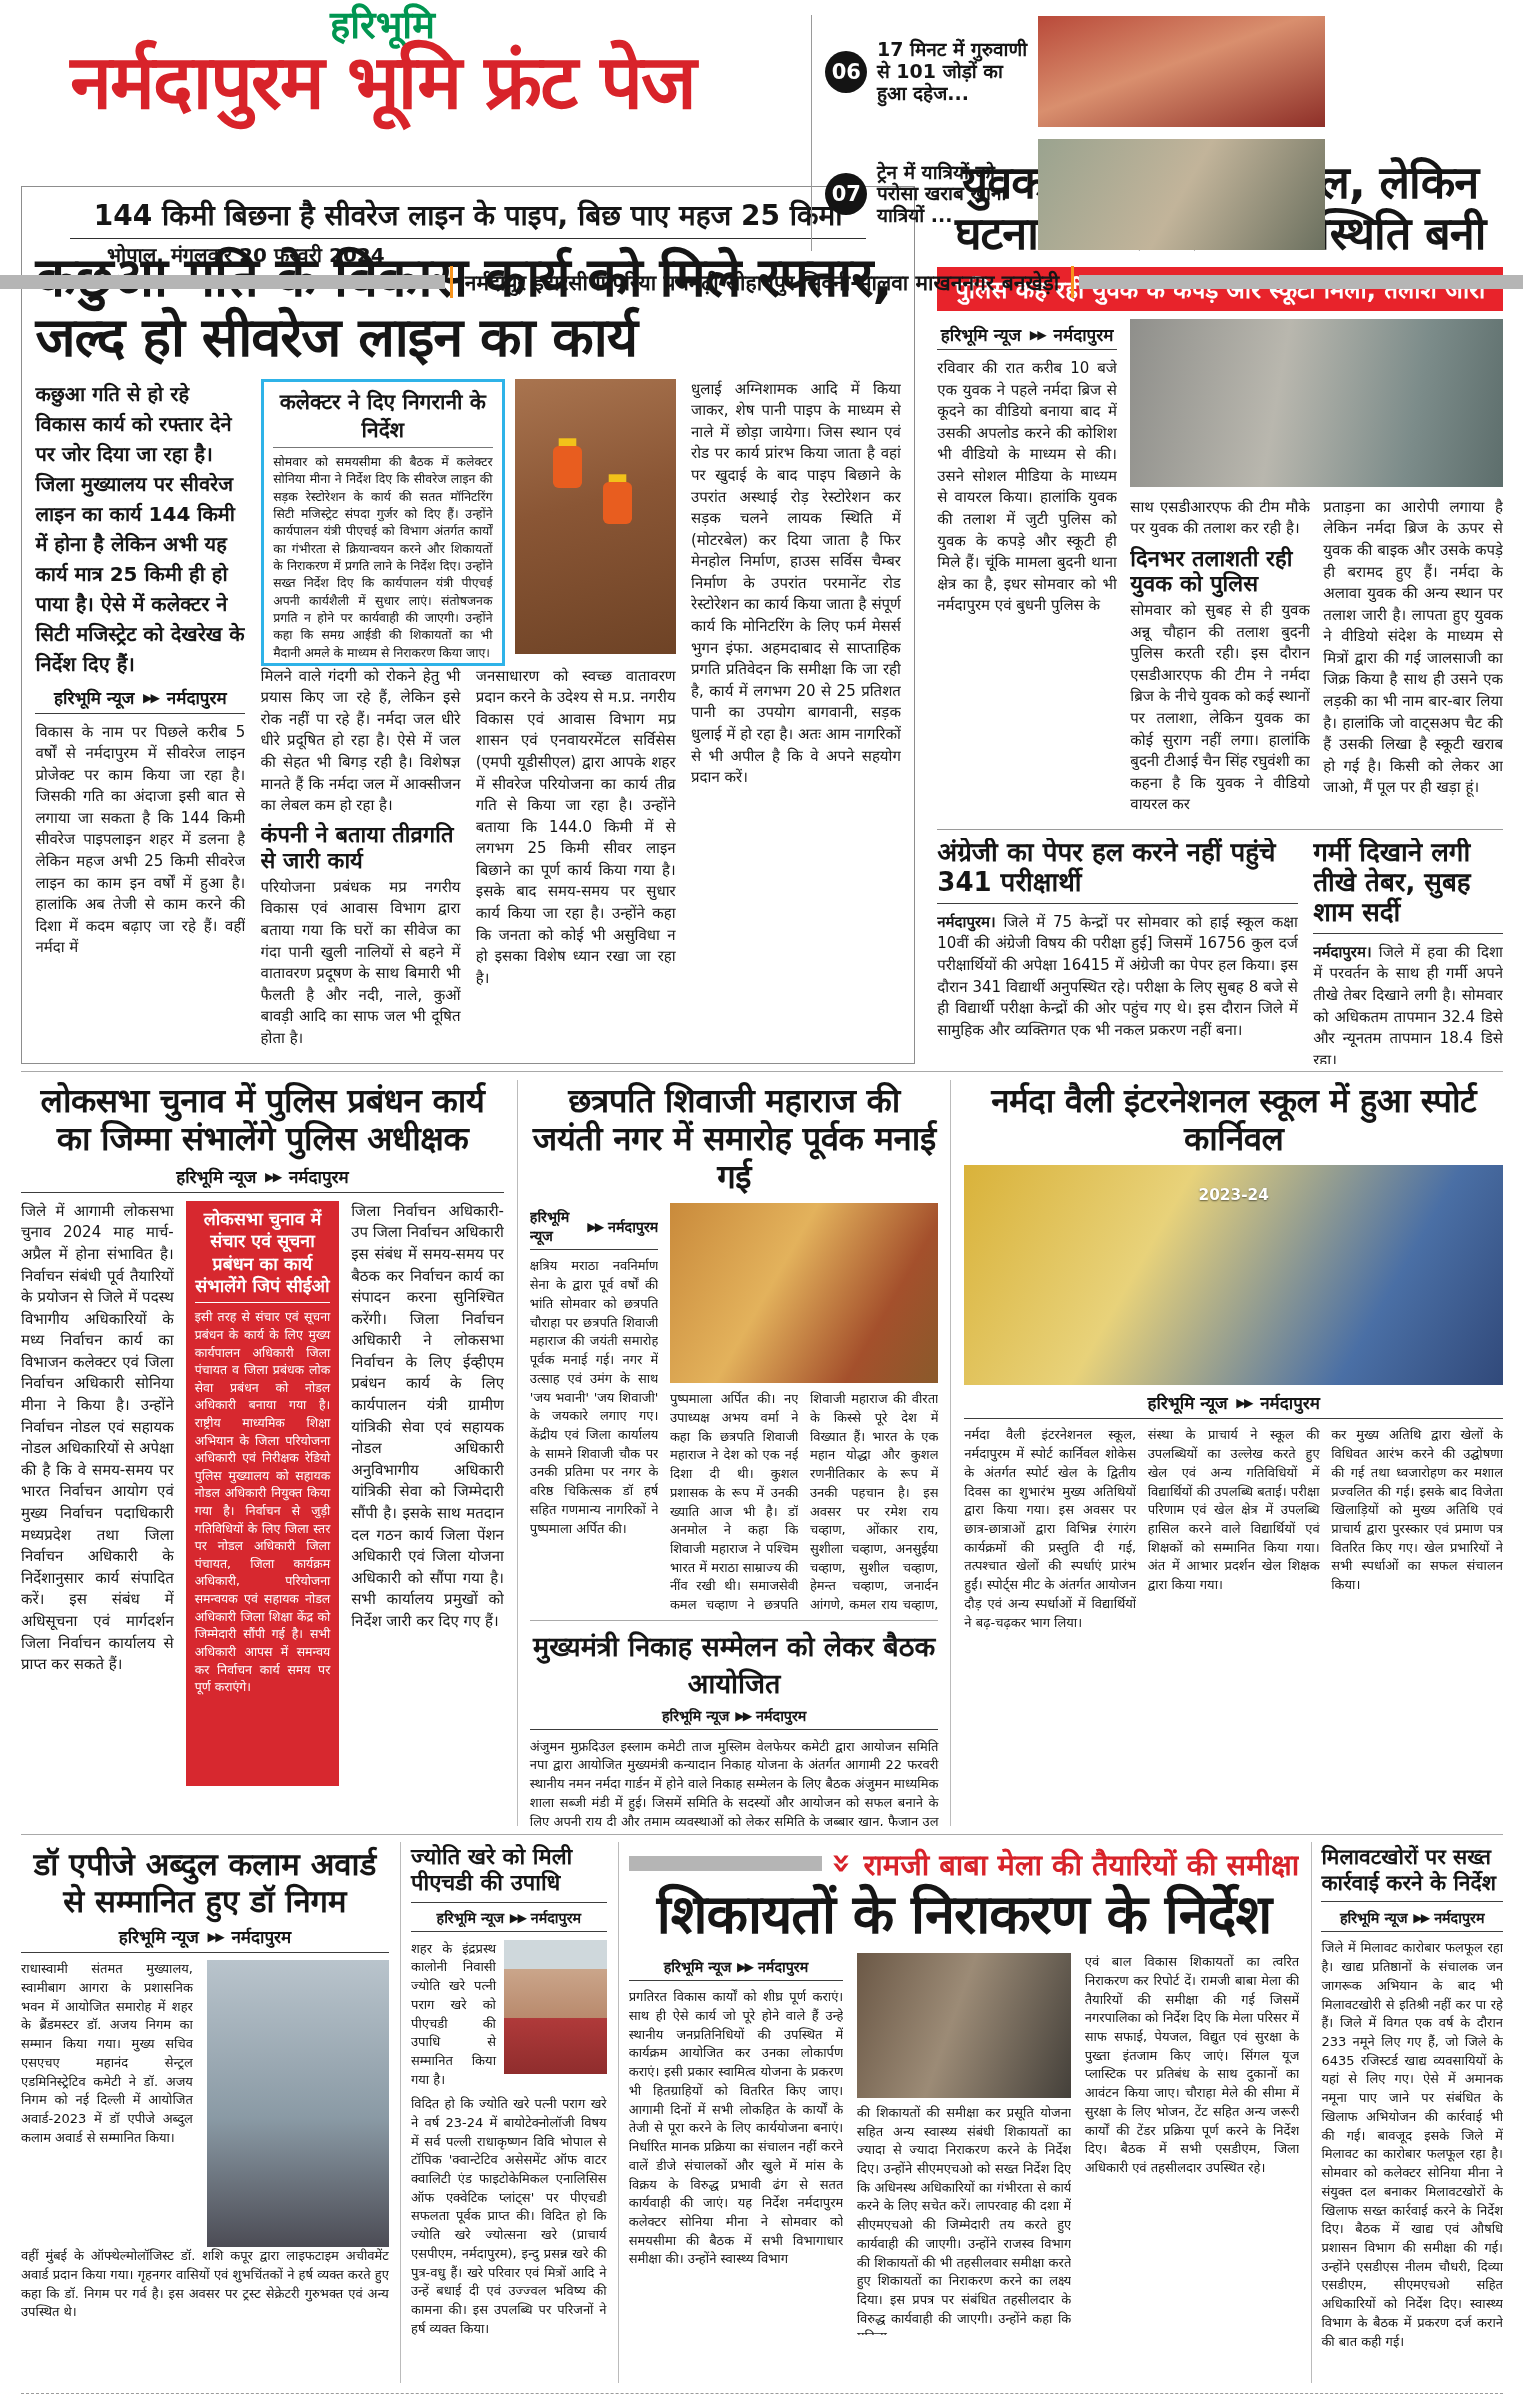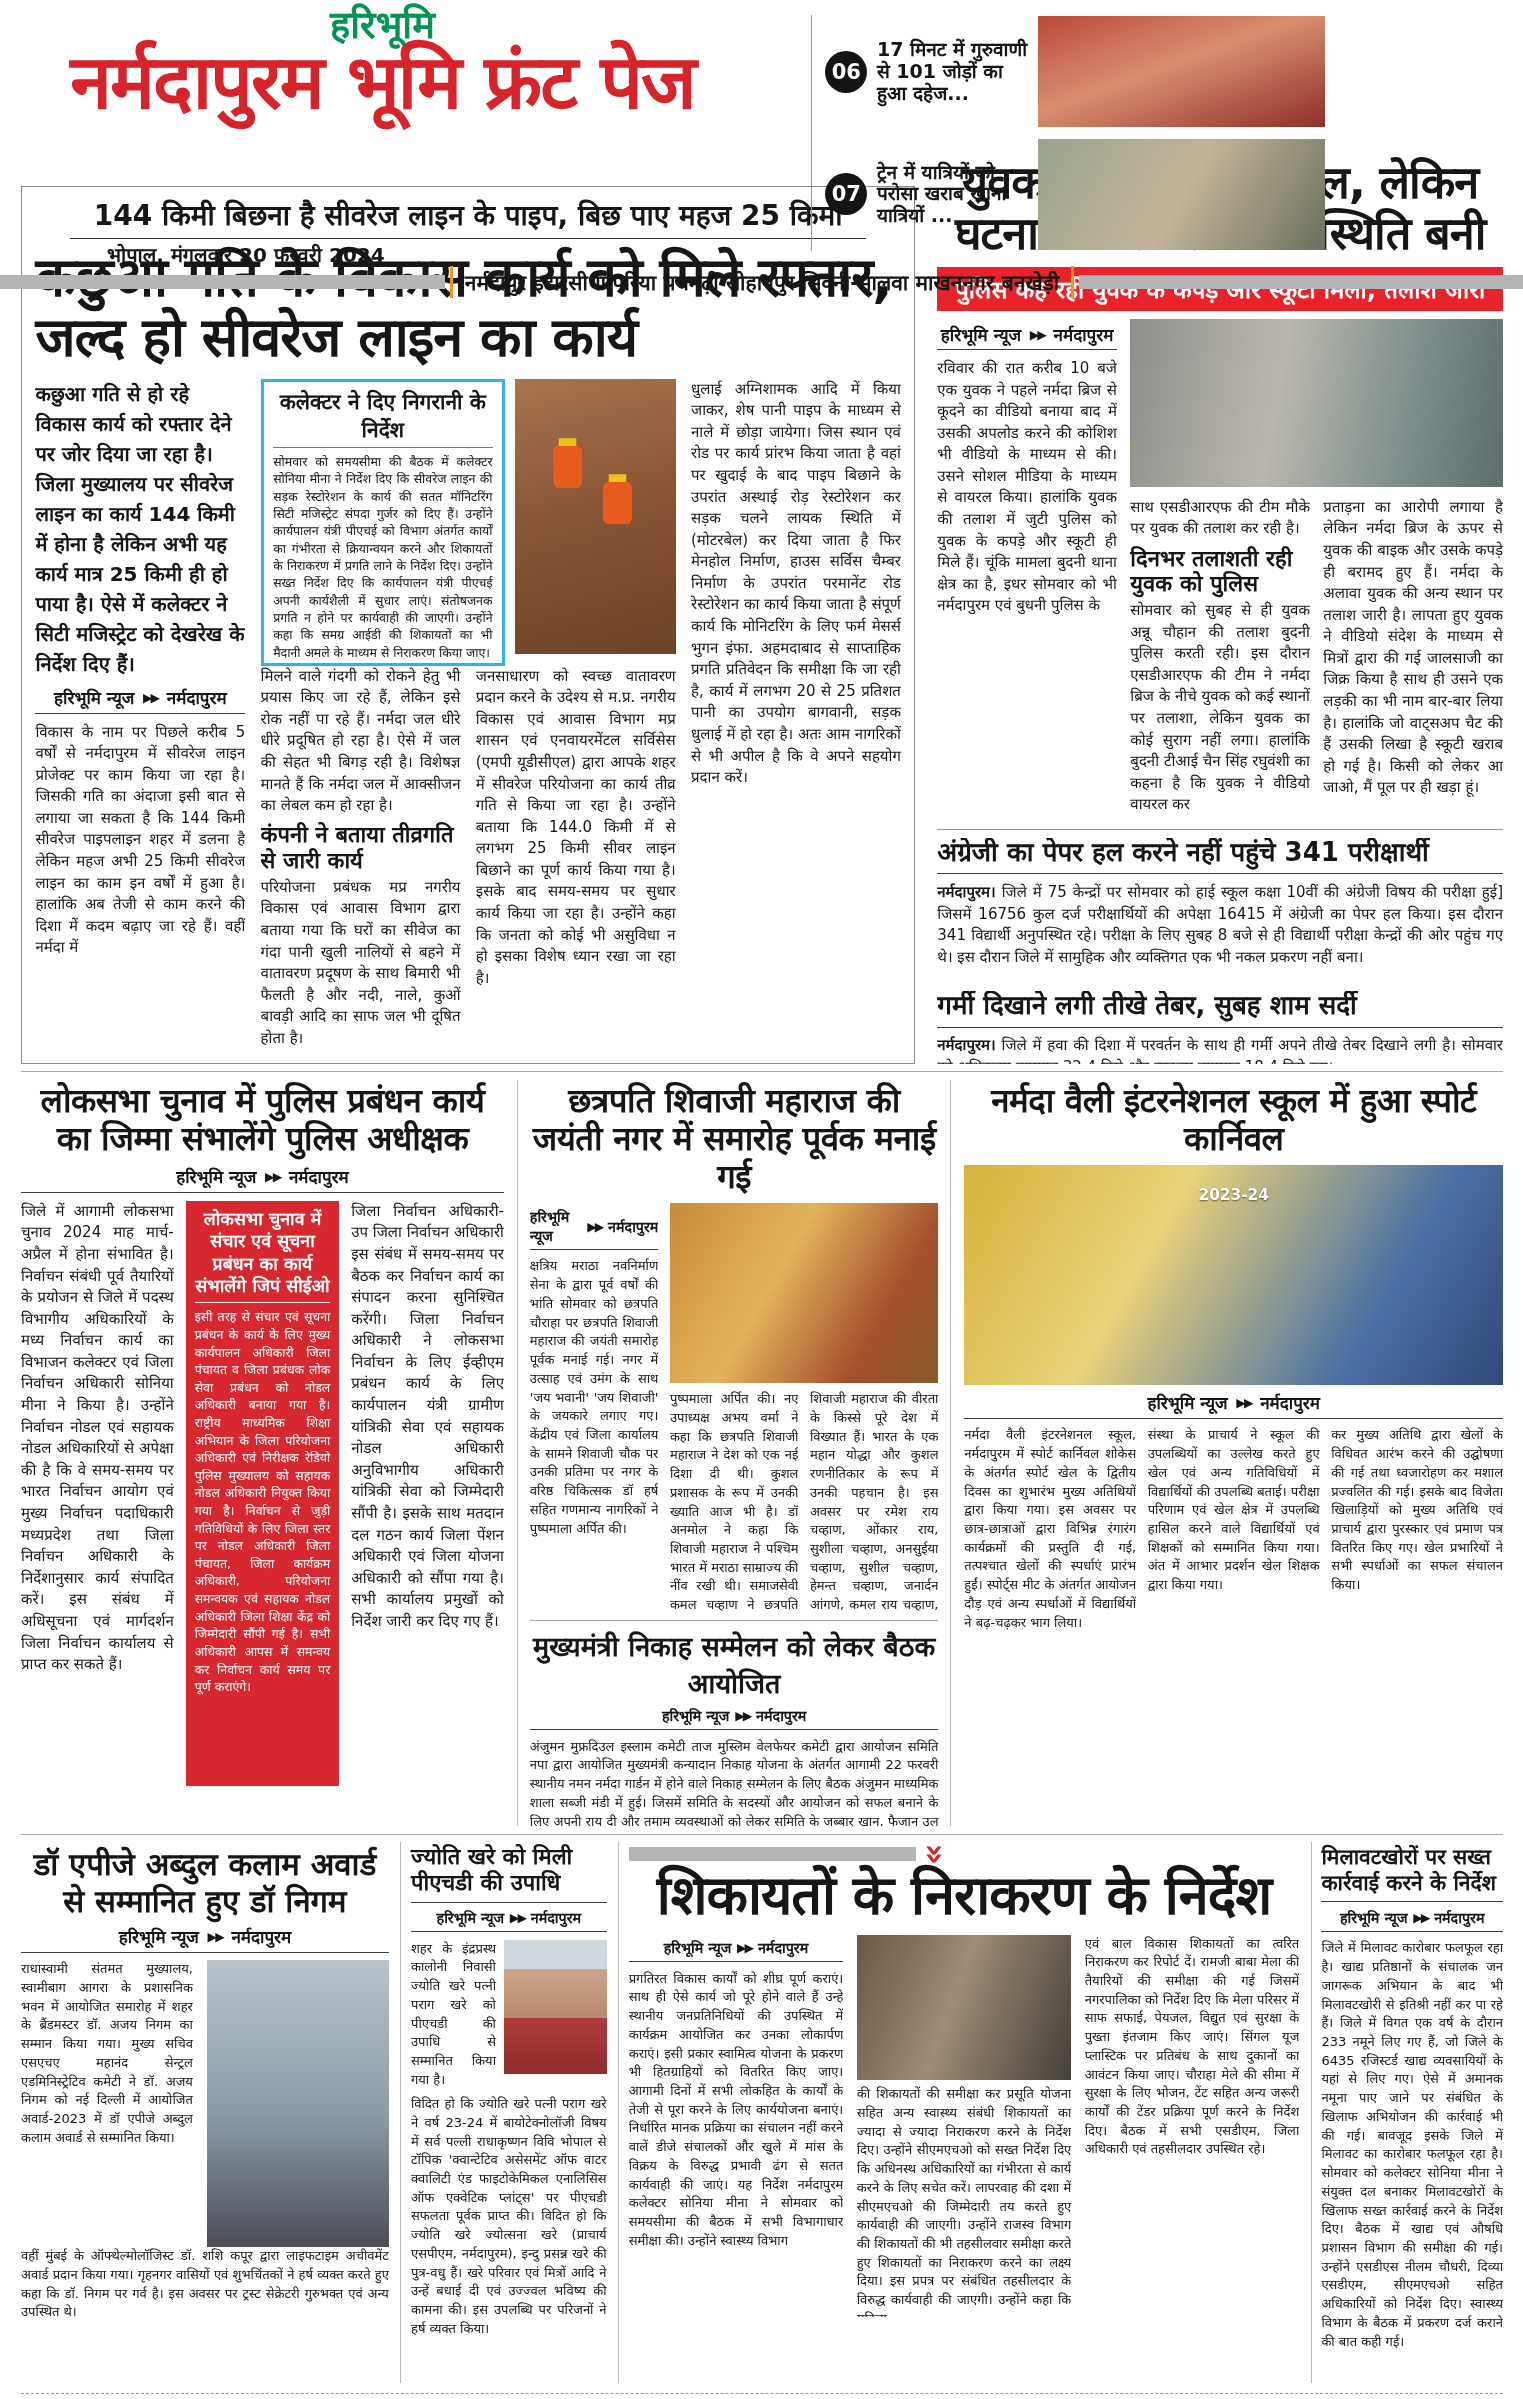--- a/index.html
+++ b/index.html
@@ -52,21 +52,21 @@
   .c4{grid-column:4;grid-row:1/3;}
   
   .tr{flex:1;display:flex;flex-direction:column;overflow:hidden;}
   .tr-head{font-size:45px;font-weight:800;text-align:center;line-height:1.12;margin:1.9px 0 7.6px;letter-spacing:-1px;}
   .redstrap{background:#e8232b;color:#fff;font-size:24px;font-weight:700;text-align:center;padding:5.7px 3.8px;margin:0 0 7.6px;}
   .tr-grid{display:grid;grid-template-columns:1fr 1fr 1fr;grid-template-rows:178px 1fr;gap:0 13.4px;flex:1;overflow:hidden;}
   .tr-c1{grid-column:1;grid-row:1/3;}
   .ph-bridge{grid-column:2/4;grid-row:1;width:100%;height:168px;background:linear-gradient(100deg,#8f8f8b 0%,#b9b7ae 40%,#7c8c8a 75%,#5d6e6c 100%);}
   .tr-c2{grid-column:2;grid-row:2;}
   .tr-c3{grid-column:3;grid-row:2;}
-  .briefs2{display:flex;gap:15.3px;border-top:1px solid #9a9a9a;margin-top:7.6px;padding-top:7.6px;height:226px;overflow:hidden;flex-direction:column;}
+  .briefs2{display:flex;gap:15.3px;border-top:1px solid #9a9a9a;margin-top:7.6px;padding-top:7.6px;height:226px;overflow:hidden;}
   .b2{overflow:hidden;}
   .b2 h3{font-size:26px;font-weight:800;margin:0 0 7.6px;border-bottom:1.4px solid #3c3c3c;padding-bottom:5.7px;line-height:1.15;}
   .b2a{flex:1.9;}
   .b2b{flex:1;}
   .lead{font-weight:700;margin-top:43px;}
   
   .band2{display:flex;gap:13.4px;padding:7.6px 21px 0;height:746px;border-top:1px solid #a8a8a8;margin:7.6px 21px 0;padding-left:0;padding-right:0;}
   .band2 section{overflow:hidden;}
   .m1{flex:5.2;}
   .m2{flex:4.4;border-left:1px solid #bbb;border-right:1px solid #bbb;padding:0 11.5px;}
@@ -317,20 +317,21 @@
         <p class="body sm" style="flex:1;">शहर के इंद्रप्रस्थ कालोनी निवासी ज्योति खरे पत्नी पराग खरे को पीएचडी की उपाधि से सम्मानित किया गया है।</p>
         <div class="photo ph-portrait"></div>
       </div>
       <p class="body sm">विदित हो कि ज्योति खरे पत्नी पराग खरे ने वर्ष 23-24 में बायोटेक्नोलॉजी विषय में सर्व पल्ली राधाकृष्णन विवि भोपाल से टॉपिक 'क्वान्टेटिव असेसमेंट ऑफ वाटर क्वालिटी एंड फाइटोकेमिकल एनालिसिस ऑफ एक्वेटिक प्लांट्स' पर पीएचडी सफलता पूर्वक प्राप्त की। विदित हो कि ज्योति खरे ज्योत्सना खरे (प्राचार्य एसपीएम, नर्मदापुरम), इन्दु प्रसन्न खरे की पुत्र-वधु हैं। खरे परिवार एवं मित्रों आदि ने उन्हें बधाई दी एवं उज्ज्वल भविष्य की कामना की। इस उपलब्धि पर परिजनों ने हर्ष व्यक्त किया।</p>
     </section>
 
     <section class="cz">
       <div class="strap-row">
         <div class="graybar"></div>
         <span class="pointer">»</span>
+        <span class="strap-text">रामजी बाबा मेला की तैयारियों की समीक्षा</span>
       </div>
       <h1>शिकायतों के निराकरण के निर्देश</h1>
       <div class="cz-grid">
         <div class="cell">
           <div class="byline small">
             <span>हरिभूमि न्यूज</span>
             <span class="chev">▶▶</span>
             <span>नर्मदापुरम</span>
           </div>
           <p class="body sm">प्रगतिरत विकास कार्यों को शीघ्र पूर्ण कराएं। साथ ही ऐसे कार्य जो पूरे होने वाले हैं उन्हे स्थानीय जनप्रतिनिधियों की उपस्थित में कार्यक्रम आयोजित कर उनका लोकार्पण कराएं। इसी प्रकार स्वामित्व योजना के प्रकरण भी हितग्राहियों को वितरित किए जाए। आगामी दिनों में सभी लोकहित के कार्यों के तेजी से पूरा करने के लिए कार्ययोजना बनाएं। निर्धारित मानक प्रक्रिया का संचालन नहीं करने वालें डीजे संचालकों और खुले में मांस के विक्रय के विरुद्ध प्रभावी ढंग से सतत कार्यवाही की जाएं। यह निर्देश नर्मदापुरम कलेक्टर सोनिया मीना ने सोमवार को समयसीमा की बैठक में सभी विभागाधार समीक्षा की। उन्होंने स्वास्थ्य विभाग</p>

